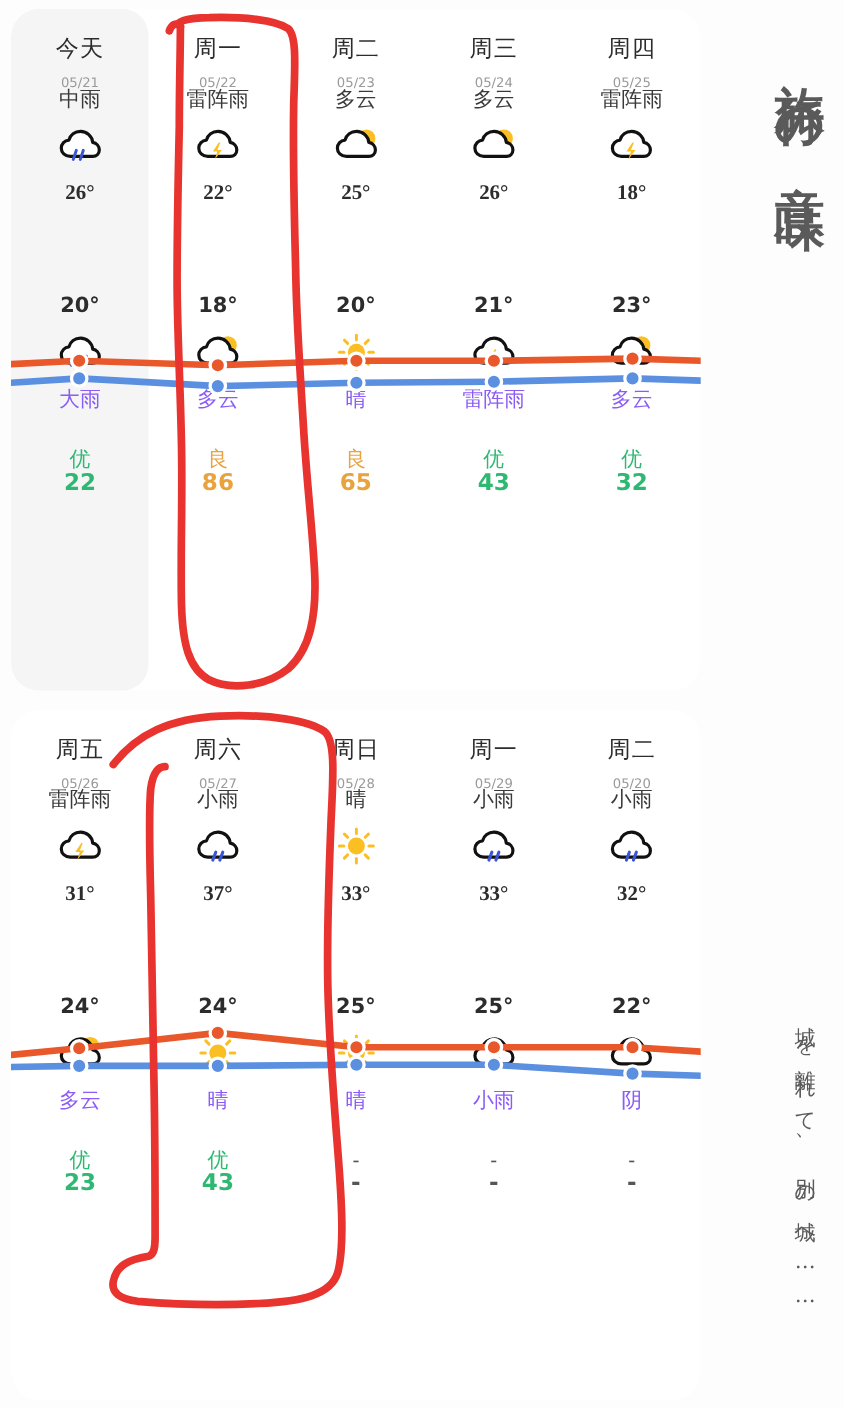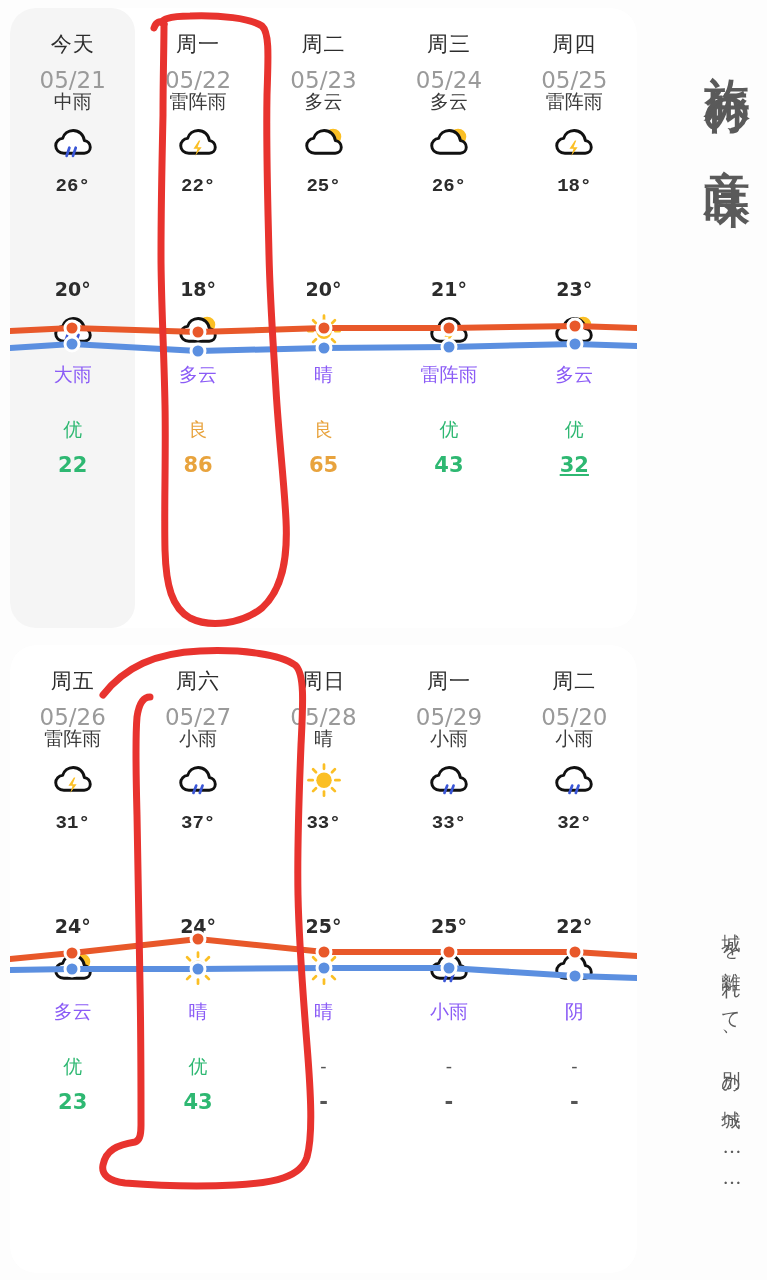--- a/index.html
+++ b/index.html
@@ -35,51 +35,51 @@
     padding-top:26px;
     position:relative;
   }
   .daycol.today{
     background:#f5f5f5;
     border-radius:24px;
   }
 
   .dayname{
     font-size:21px;color:#2c2c2c;letter-spacing:1px;
-    font-weight:500;line-height:1;font-family:Liberation Serif, serif;
+    font-weight:500;line-height:1;
   }
   .daydate{
     margin-top:14px;
-    font-size:23px;color:#9a9a9a;line-height:1;
+    font-size:12px;color:#9a9a9a;line-height:1;
     font-family:"DejaVu Sans",sans-serif;
   }
   .wdesc-day{
     font-size:19px;color:#3a3a3a;line-height:1;white-space:nowrap;
   }
   .icon-wrap{margin-top:12px;height:44px;display:flex;align-items:center;justify-content:center;}
   .temp{
     margin-top:10px;
     font-size:19px;color:#2c2c2c;font-weight:bold;line-height:1;
-    font-family:Liberation Mono, monospace;
+    font-family:Liberation Serif, serif;
   }
 
   
   .chart-gap{height:84px;}
 
   .temp-low{
     font-size:19px;color:#2c2c2c;font-weight:bold;line-height:1;
     font-family:"DejaVu Sans",sans-serif;
     margin-top:0;
   }
   .icon-wrap-night{margin-top:12px;height:44px;display:flex;align-items:center;justify-content:center;}
   .wdesc-night{
     margin-top:10px;font-size:19px;color:#8b5cf6;line-height:1;white-space:nowrap;
   }
   .aqi-level{margin-top:36px;font-size:19px;line-height:1;}
-  .aqi-value{margin-top:16px;font-size:21px;font-weight:bold;line-height:1;
+  .aqi-value{font-size:21px;font-weight:bold;line-height:1;
     font-family:"DejaVu Sans",sans-serif;}
 
   
   .chart-layer{
     position:absolute;left:0;right:0;
     pointer-events:none;
   }
   #chart-top{top:298px;height:70px;}
   #chart-bottom{top:278px;height:80px;}
 
@@ -232,21 +232,21 @@
           <div class="chart-gap"></div>
           <div class="temp-low">23°</div>
           <div class="icon-wrap-night">
             <svg viewBox="0 0 48 44" width="44" height="40">
               <circle cx="34" cy="13" r="9" fill="#fbbf24"></circle>
               <path d="M14,31 C8.5,31 5,27.2 5,22.8 C5,18.6 8.3,15 12.6,14.7 C14,9.6 18.6,6 24.2,6 C30.6,6 35.9,10.8 36.4,17 C40.2,17.6 43,20.8 43,24.6 C43,28.2 40.2,31 36.4,31 Z" fill="#ffffff" stroke="#111111" stroke-width="3.2" stroke-linejoin="round"></path>
             </svg>
           </div>
           <div class="wdesc-night">多云</div>
           <div class="aqi-level" style="color: rgb(46, 184, 114);">优</div>
-          <div class="aqi-value" style="color: rgb(46, 184, 114); text-decoration: underline;">32</div>
+          <div class="aqi-value" style="color: rgb(46, 184, 114);">32</div>
         </div>
       </div>
     <svg class="chart-layer" id="chart-top" viewBox="0 0 627 70" preserveAspectRatio="none">
       <path d="M0,25 L62,22 L188,26 L314,22 L439,22 L565,20 L627,22" fill="none" stroke="#e8582a" stroke-width="6" stroke-linecap="round"></path>
       <path d="M0,42 L62,38 L188,45 L314,42 L439,41 L565,38 L627,40" fill="none" stroke="#5b8fe0" stroke-width="6" stroke-linecap="round"></path>
       <g>
         <circle cx="62" cy="22" r="7" fill="#e8582a" stroke="#ffffff" stroke-width="3"></circle>
         <circle cx="188" cy="26" r="7" fill="#e8582a" stroke="#ffffff" stroke-width="3"></circle>
         <circle cx="314" cy="22" r="7" fill="#e8582a" stroke="#ffffff" stroke-width="3"></circle>
         <circle cx="439" cy="22" r="7" fill="#e8582a" stroke="#ffffff" stroke-width="3"></circle>

